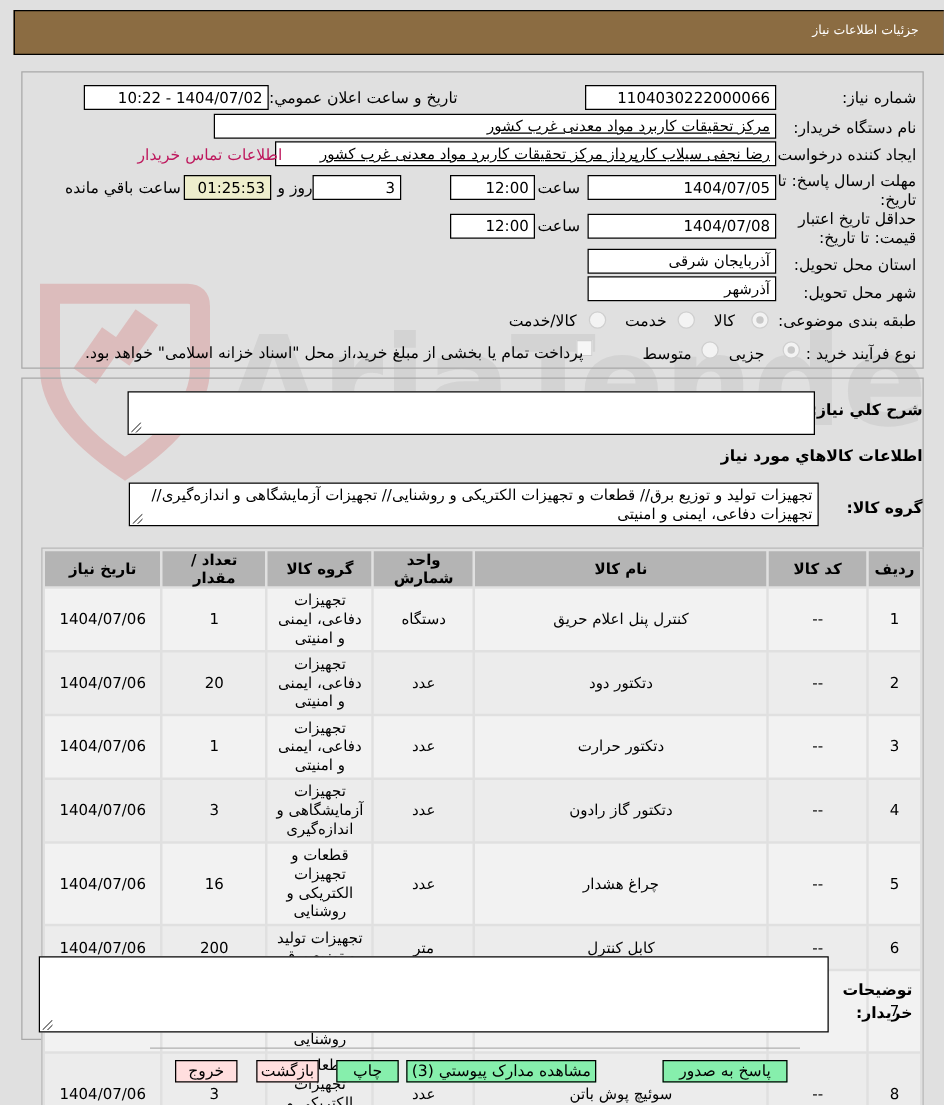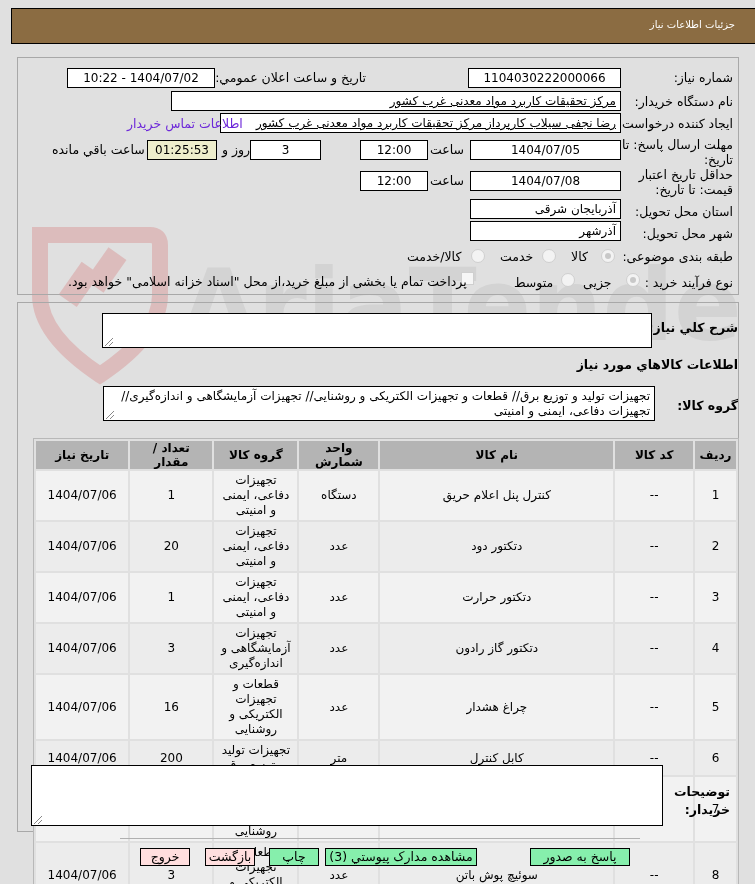--- a/index.html
+++ b/index.html
@@ -14,27 +14,27 @@
     }
     .abs { position: absolute; }
     .panel {
       position: absolute; border: 1px solid #a8a8a8; background: #e0e0e0;
     }
     .field {
       position: absolute; background: #fff; border: 1px solid #000;
       height: 20px; line-height: 18px; font-size: 12px; padding: 0 4px;
       white-space: nowrap; overflow: hidden;
     }
-    .field.center { text-align: center; }
+    .field.center { text-align: right; }
     .field.yellow { background: #eeeecc; }
     .label {
       position: absolute; font-size: 12.5px; white-space: nowrap; line-height: 16px;
     }
     .bold { font-weight: bold; }
-    .link { color: #6d28d9; margin-left: 17px; }
+    .link { color: #be185d; }
     .radio {
       position: absolute; width: 14px; height: 14px; border-radius: 50%;
       border: 1px solid #cfcfcf; background: #f3f3f3;
     }
     .radio.checked::after {
       content: ""; position: absolute; left: 3px; top: 3px; width: 6px; height: 6px;
       border-radius: 50%; background: #c8c8c8;
     }
     .checkbox {
       position: absolute; width: 13px; height: 13px; border: 1px solid #cfcfcf; background: #f6f6f6;

